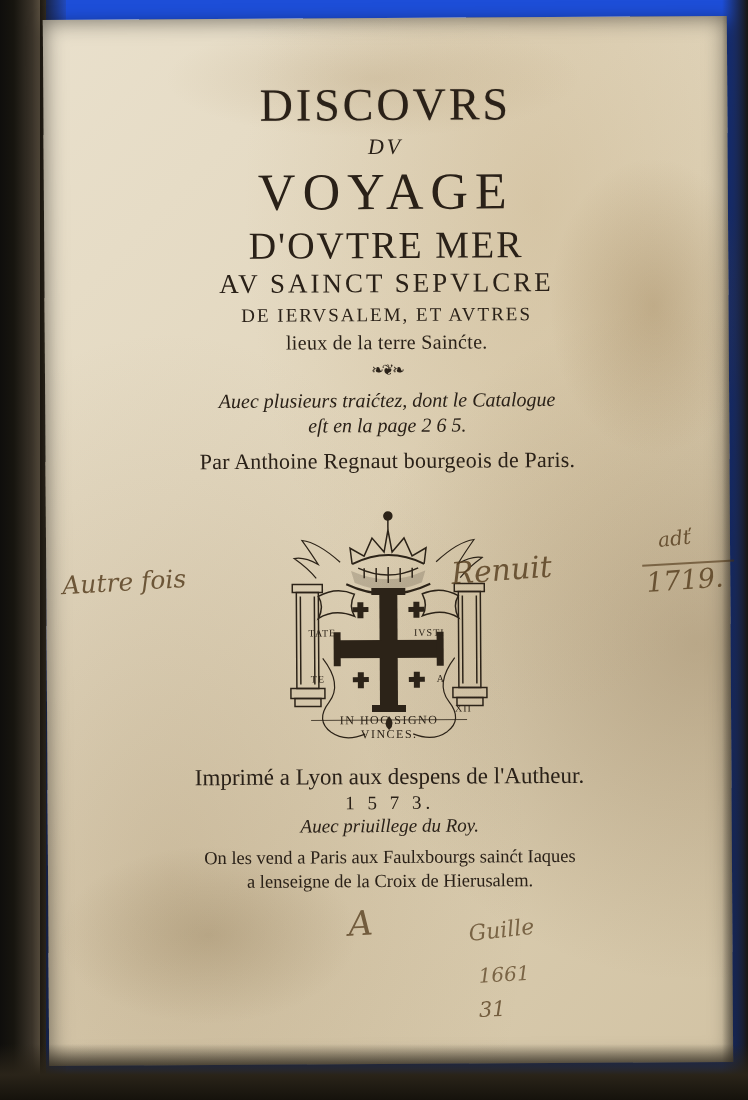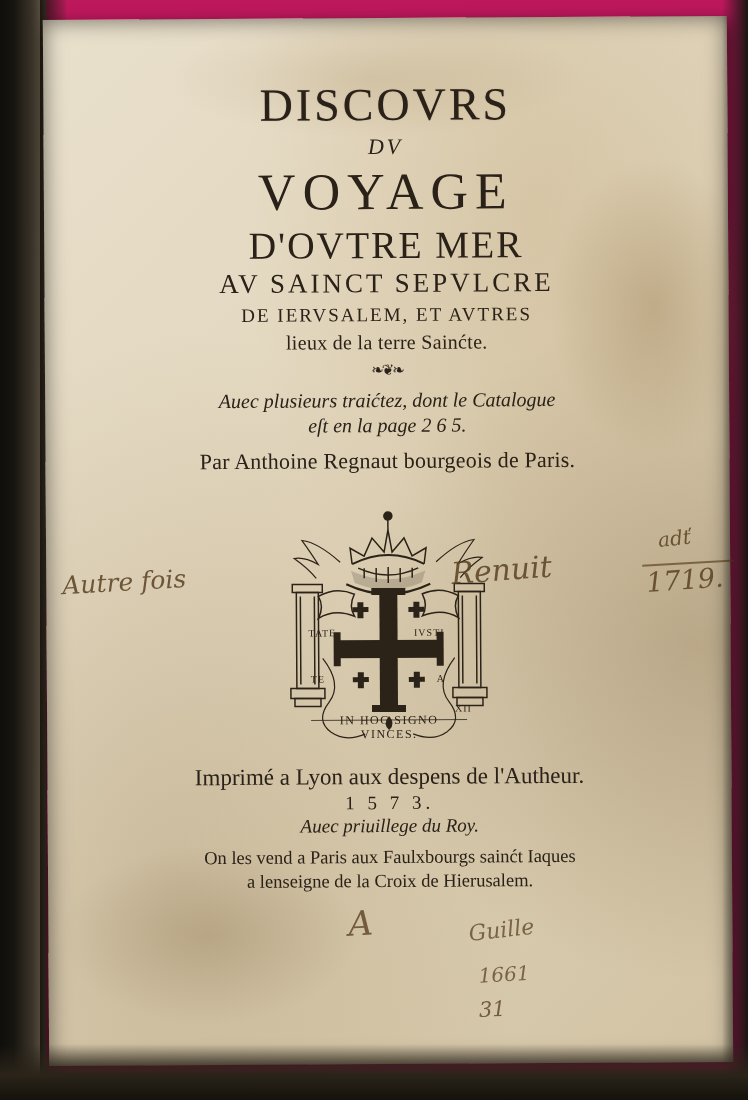--- a/index.html
+++ b/index.html
@@ -5,21 +5,21 @@
   html, body {
     margin: 0;
     padding: 0;
     background: #2b2a26;
   }
   #page {
     position: relative;
     width: 748px;
     height: 1100px;
     overflow: hidden;
-    background: #be185d;
+    background: #1d4ed8;
     font-family: "Liberation Serif", serif;
   }
 
   
   .gutter {
     position: absolute;
     left: 0; top: 0;
     width: 46px; height: 1100px;
     background: linear-gradient(to right, #0f0e0c 0%, #17150f 30%, #3b342a 70%, #6b5f4c 100%);
   }

